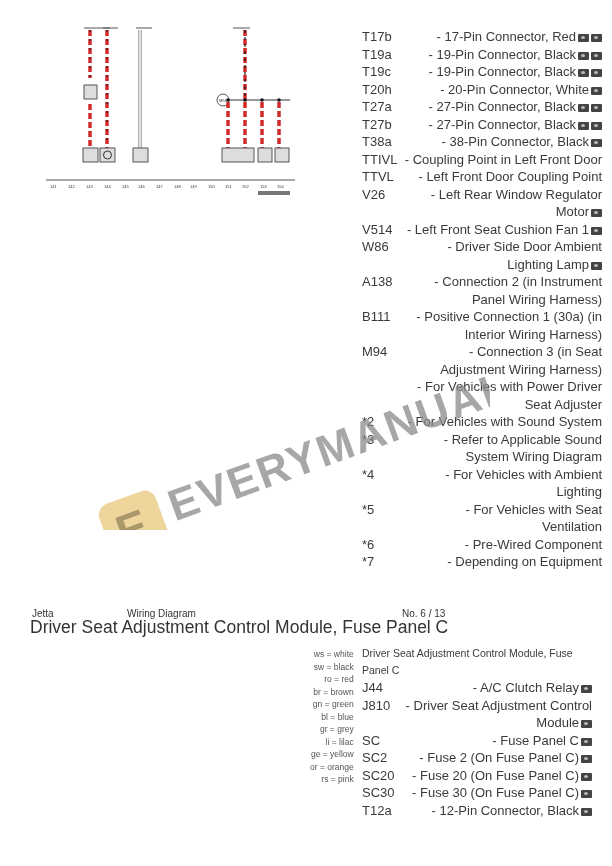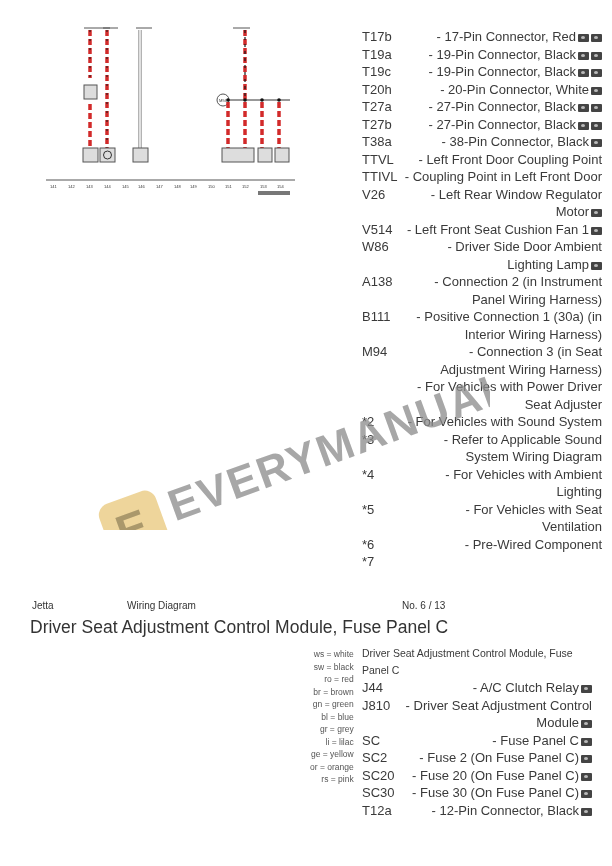--- a/index.html
+++ b/index.html
@@ -6,21 +6,21 @@
   body { width:612px; height:866px; position:relative; overflow:hidden;
          font-family:"Liberation Sans", sans-serif; color:#333; }
   .diagram { position:absolute; left:40px; top:20px; width:260px; height:180px; }
   .legend { position:absolute; left:362px; top:28px; width:240px; }
   .row { display:flex; font-size:13px; line-height:17.5px; color:#3a3a3a; }
   .row .code { width:40px; flex:0 0 40px; }
   .row .desc { flex:1; padding-left:8px; text-indent:-8px;text-align:right; }
   .cam { display:inline-block; width:11px; height:8px; background:#444; border-radius:1px; margin-left:2px; vertical-align:-1px; position:relative; }
   .cam::after { content:""; position:absolute; left:3px; top:2px; width:4px; height:3px; border-radius:50%; background:#bbb; }
   .footer-meta { position:absolute; left:32px; top:600px; width:440px; font-size:10px; color:#333; }
-  .footer-meta span { position:absolute; top:0; }
+  .footer-meta span { position:absolute; top:8px; }
   .page-title { position:absolute; left:30px; top:617px; font-size:17.5px; color:#333; }
   .colors { position:absolute; left:310px; top:648px; font-size:8.5px; line-height:12.5px; color:#555;text-align:right; }
   .colors div { white-space:nowrap; }
   .legend2 { position:absolute; left:362px; top:645px; width:230px; }
   .legend2 .head { font-size:10.5px; line-height:17px; color:#3a3a3a; }
   .watermark { position:absolute; left:70px; top:330px; width:420px; height:200px; pointer-events:none; }
 </style>
 </head>
 <body>
 
@@ -112,28 +112,28 @@
     </div>
     <div class="row">
       <span class="code">T27b</span>
       <span class="desc"><span>- 27-Pin Connector, Black</span><span class="cam"></span><span class="cam"></span></span>
     </div>
     <div class="row">
       <span class="code">T38a</span>
       <span class="desc"><span>- 38-Pin Connector, Black</span><span class="cam"></span></span>
     </div>
     <div class="row">
+      <span class="code">TTIVL</span>
+      <span class="desc"><span>- Coupling Point in Left Front Door</span></span>
+    </div>
+    <div class="row">
       <span class="code">TTVL</span>
       <span class="desc"><span>- Left Front Door Coupling Point</span></span>
     </div>
     <div class="row">
-      <span class="code">TTIVL</span>
-      <span class="desc"><span>- Coupling Point in Left Front Door</span></span>
-    </div>
-    <div class="row">
       <span class="code">V26</span>
       <span class="desc"><span>- Left Rear Window Regulator Motor</span><span class="cam"></span></span>
     </div>
     <div class="row">
       <span class="code">V514</span>
       <span class="desc"><span>- Left Front Seat Cushion Fan 1</span><span class="cam"></span></span>
     </div>
     <div class="row">
       <span class="code">W86</span>
       <span class="desc"><span>- Driver Side Door Ambient Lighting Lamp</span><span class="cam"></span></span>
@@ -169,20 +169,21 @@
     <div class="row">
       <span class="code">*5</span>
       <span class="desc"><span>- For Vehicles with Seat Ventilation</span></span>
     </div>
     <div class="row">
       <span class="code">*6</span>
       <span class="desc"><span>- Pre-Wired Component</span></span>
     </div>
     <div class="row">
       <span class="code">*7</span>
+      <span class="desc"><span>- Depending on Equipment</span></span>
     </div>
   </div>
 
 <div class="footer-meta">
   <span style="left:0">Jetta</span>
   <span style="left:95px">Wiring Diagram</span>
   <span style="left:370px">No. 6 / 13</span>
 </div>
 <div class="page-title">Driver Seat Adjustment Control Module, Fuse Panel C</div>
 

